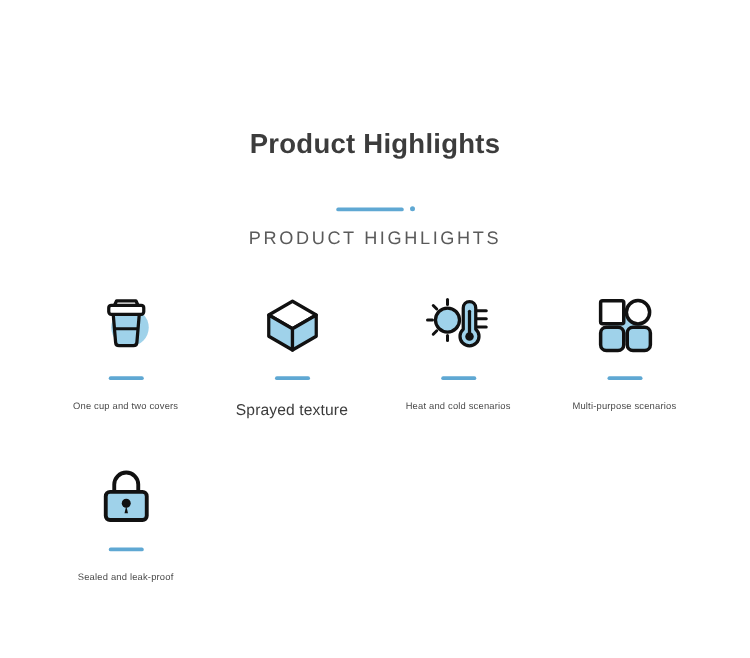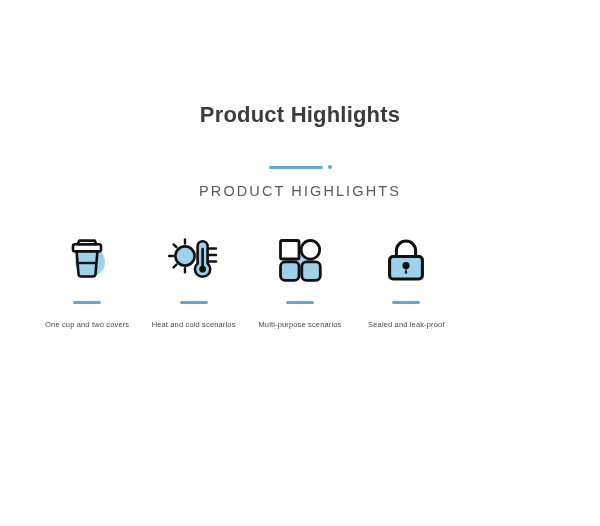--- a/index.html
+++ b/index.html
@@ -62,21 +62,21 @@
     font-size: 14.5px;
     font-weight: 400;
     color: #5a5a5a;
     letter-spacing: 2.1px;
   }
 
   
   .grid {
     margin-top: 30px;
     display: grid;
-    grid-template-columns: repeat(5, 1fr);
+    grid-template-columns: repeat(4, 1fr);
     grid-template-rows: repeat(2, 137px);
     padding: 0 34px;
   }
 
   .cell {
     display: flex;
     flex-direction: column;
     align-items: center;
   }
 
@@ -139,20 +139,31 @@
           <path d="M17.5 18.5 L38.5 18.5 L36.5 42 Q36.3 44.5 33.8 44.5 L22.2 44.5 Q19.7 44.5 19.5 42 Z" fill="#9fd2ea" stroke="#111" stroke-width="2.6" stroke-linejoin="round"></path>
           <line x1="18.7" y1="31" x2="37.3" y2="31" stroke="#111" stroke-width="2.4"></line>
           <rect x="14" y="12.2" width="28" height="7.2" rx="2" fill="#ffffff" stroke="#111" stroke-width="2.6" stroke-linejoin="round"></rect>
           <path d="M18.6 12.2 L20.3 8.6 L35.7 8.6 L37.4 12.2 Z" fill="#ffffff" stroke="#111" stroke-width="2.6" stroke-linejoin="round"></path>
         </svg>
       </div>
       <div class="cell-bar"></div>
       <div class="cell-caption">One cup and two covers</div>
     </div>
 
+    <div class="cell">
+      <div class="icon-box">
+        <svg width="56" height="56" viewBox="0 0 56 56">
+          <path d="M28 9 L47 20 L28 31 L9 20 Z" fill="#ffffff" stroke="#111" stroke-width="2.6" stroke-linejoin="round"></path>
+          <path d="M9 20 L28 31 L28 48 L9 37 Z" fill="#9fd2ea" stroke="#111" stroke-width="2.6" stroke-linejoin="round"></path>
+          <path d="M47 20 L28 31 L28 48 L47 37 Z" fill="#9fd2ea" stroke="#111" stroke-width="2.6" stroke-linejoin="round"></path>
+        </svg>
+      </div>
+      <div class="cell-bar"></div>
+      <div class="cell-caption large">Sprayed texture</div>
+    </div>
 
 
     <div class="cell">
       <div class="icon-box">
         <svg width="56" height="56" viewBox="0 0 56 56">
           <g stroke="#111" stroke-width="2.4" stroke-linecap="round">
             <line x1="19" y1="11.5" x2="19" y2="7.5"></line>
             <line x1="10.4" y1="15.2" x2="7.6" y2="12.4"></line>
             <line x1="7" y1="24" x2="3" y2="24"></line>
             <line x1="10.4" y1="32.6" x2="7.6" y2="35.4"></line>

